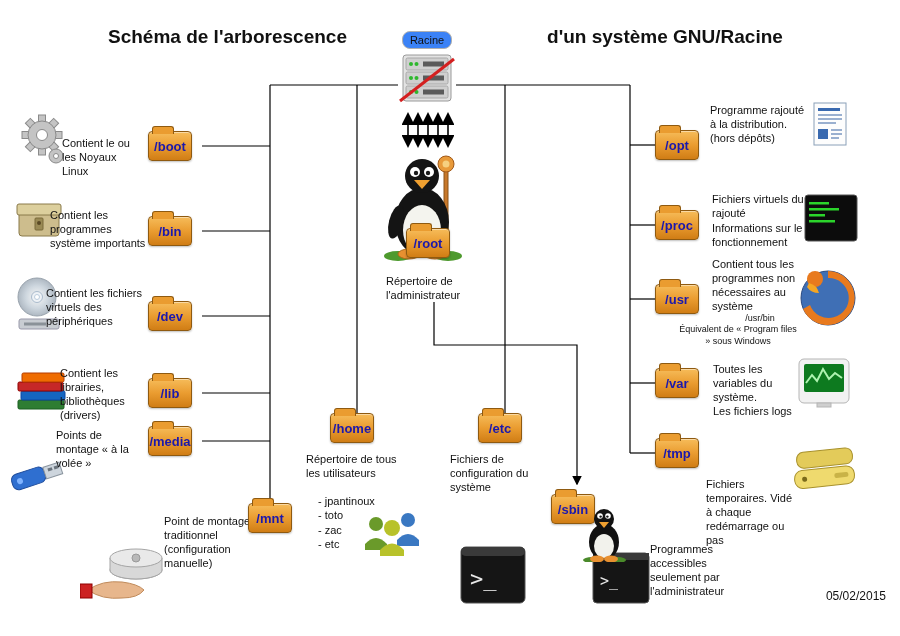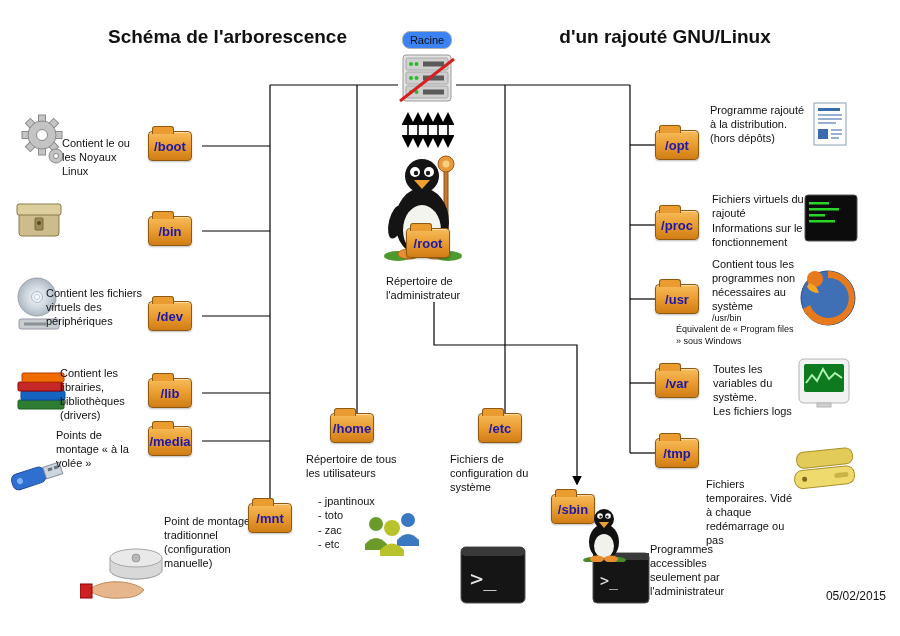--- a/index.html
+++ b/index.html
@@ -2,21 +2,21 @@
 <html><head>
 <meta charset="utf-8">
 <style>
   * { margin:0; padding:0; box-sizing:border-box; }
   html,body { background:#fff; }
   body { font-family:"Liberation Sans","DejaVu Sans",sans-serif; color:#111; }
   .canvas { position:relative; width:900px; height:636px; background:#fff; overflow:hidden; }
   .connectors { position:absolute; left:0; top:0; z-index:0; }
   .title { position:absolute; font-size:19px; font-weight:bold; text-align:center; z-index:2; }
   .desc { position:absolute; font-size:11px; line-height:1.28; text-align:left; z-index:2; }
-  .note { position:absolute; font-size:9px; line-height:1.3; text-align:left; z-index:2; }
+  .note { position:absolute; font-size:9px; line-height:1.3; text-align:center; z-index:2; }
   .list { position:absolute; z-index:2; }
   .list-item { font-size:11px; line-height:1.3; text-align:left; }
   .folder { position:absolute; width:44px; height:30px; z-index:3;
             background:linear-gradient(180deg,#f6bc5a 0%,#ea9c30 50%,#d07d15 100%);
             border:1px solid #8f5a10; border-radius:4px;
             display:flex; align-items:center; justify-content:center;
             box-shadow: inset 0 1px 0 rgba(255,255,255,.45), 0 1px 2px rgba(0,0,0,.25); text-align: center; }
   .folder::before { content:""; position:absolute; top:-6px; left:3px; width:20px; height:7px;
             background:#ea9c30; border:1px solid #8f5a10; border-bottom:none;
             border-radius:3px 3px 0 0; }
@@ -61,21 +61,21 @@
     <g stroke="#000" stroke-width="1.6">
       <line x1="408" y1="114" x2="408" y2="146" marker-start="url(#arr)" marker-end="url(#arr)"></line>
       <line x1="418" y1="114" x2="418" y2="146" marker-start="url(#arr)" marker-end="url(#arr)"></line>
       <line x1="428" y1="114" x2="428" y2="146" marker-start="url(#arr)" marker-end="url(#arr)"></line>
       <line x1="438" y1="114" x2="438" y2="146" marker-start="url(#arr)" marker-end="url(#arr)"></line>
       <line x1="448" y1="114" x2="448" y2="146" marker-start="url(#arr)" marker-end="url(#arr)"></line>
     </g>
   </svg>
 
   <div class="title" style="left:90px;top:26px;width:275px">Schéma de l'arborescence</div>
-  <div class="title" style="left:525px;top:26px;width:280px">d'un rajouté GNU/Linux</div>
+  <div class="title" style="left:525px;top:26px;width:280px">d'un système GNU/Racine</div>
 
   <div class="racine">Racine</div>
   <div class="icon" style="left:398px;top:53px">
     <svg width="58" height="52" viewBox="0 0 58 52">
       <rect x="5" y="2" width="48" height="46" rx="3" fill="#e3e3e3" stroke="#9a9a9a"></rect>
       <g>
         <rect x="8" y="5" width="42" height="12" rx="1.5" fill="#cfcfcf" stroke="#a8a8a8"></rect>
         <circle cx="13" cy="11" r="2" fill="#2eb82e"></circle>
           <circle cx="18.5" cy="11" r="2" fill="#2eb82e"></circle>
         <rect x="25" y="8.5" width="21" height="5" fill="#5a5a5a"></rect>
@@ -145,20 +145,21 @@
   </div>
 
   <div class="icon" style="left:16px;top:196px">
     <svg width="46" height="46" viewBox="0 0 46 46">
       <rect x="3" y="16" width="40" height="24" rx="3" fill="#cdbd8d" stroke="#8a7a4a"></rect>
       <rect x="1" y="8" width="44" height="11" rx="2" fill="#dccf9d" stroke="#8a7a4a"></rect>
       <rect x="19" y="22" width="8" height="12" rx="1" fill="#9a8a55" stroke="#7a6a3a"></rect>
       <circle cx="23" cy="27" r="2" fill="#5a4a25"></circle>
     </svg>
   </div>
+  <div class="desc" style="left:50px;top:208px;width:96px">Contient les programmes système importants</div>
   <div class="folder" style="left:148px;top:216px">
     <span class="flabel">/bin</span>
   </div>
 
   <div class="icon" style="left:14px;top:276px">
     <svg width="50" height="56" viewBox="0 0 50 56">
       <defs>
         <radialGradient id="gradCD">
             <stop offset="0%" stop-color="#f8f8f8"></stop>
             <stop offset="60%" stop-color="#cdd6de"></stop>

